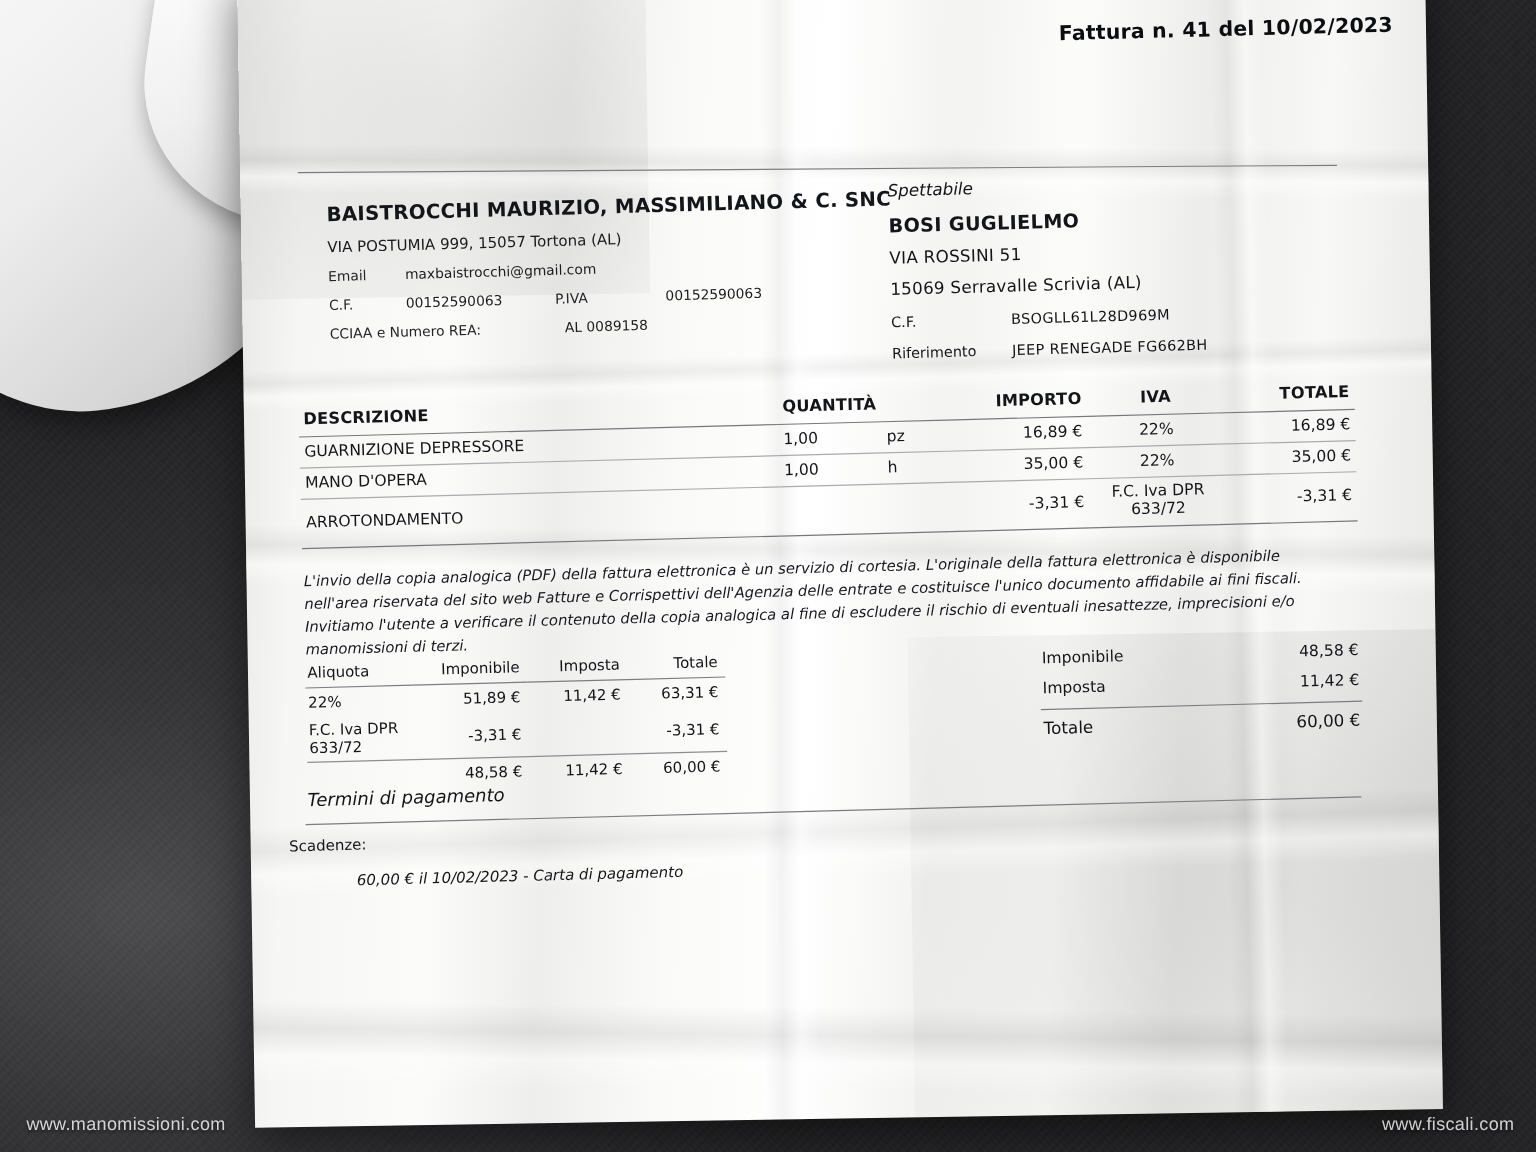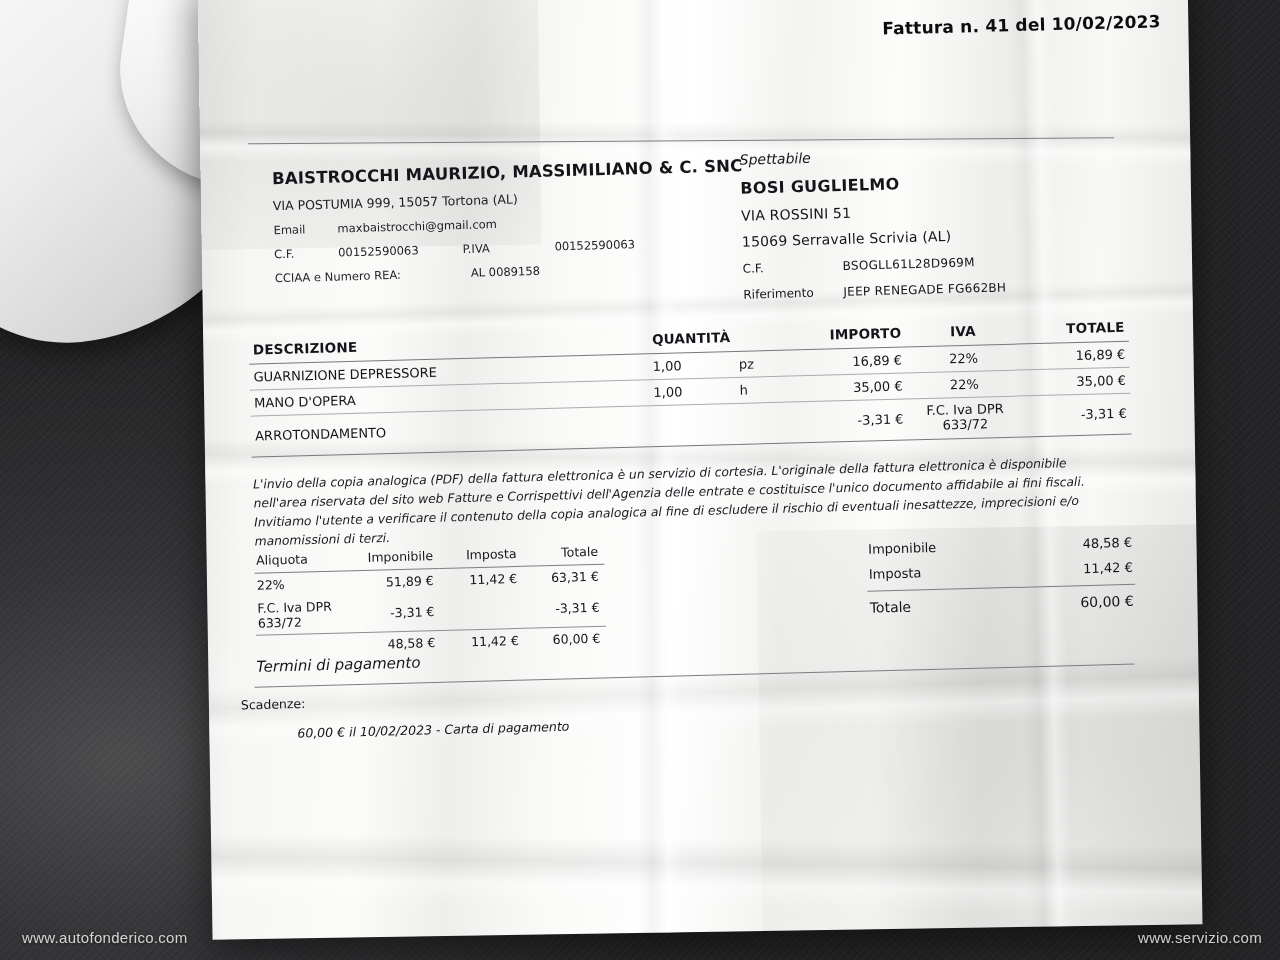--- a/index.html
+++ b/index.html
@@ -508,19 +508,19 @@
 
       <div class="pay-title">Termini di pagamento</div>
       <div class="rule pay-rule"></div>
       <div class="scad-label">Scadenze:</div>
       <div class="scad-line">60,00 € il 10/02/2023 - Carta di pagamento</div>
 
     </div>
   </div>
 
   <div class="wm left">
-    <span class="faint">www.autofonderico.com</span>
+    <span class="faint">www.manomissioni.com</span>
   </div>
   <div class="wm right">
-    <span class="faint">www.servizio.com</span>
+    <span class="faint">www.fiscali.com</span>
   </div>
 
 </div>
 
 </body></html>

